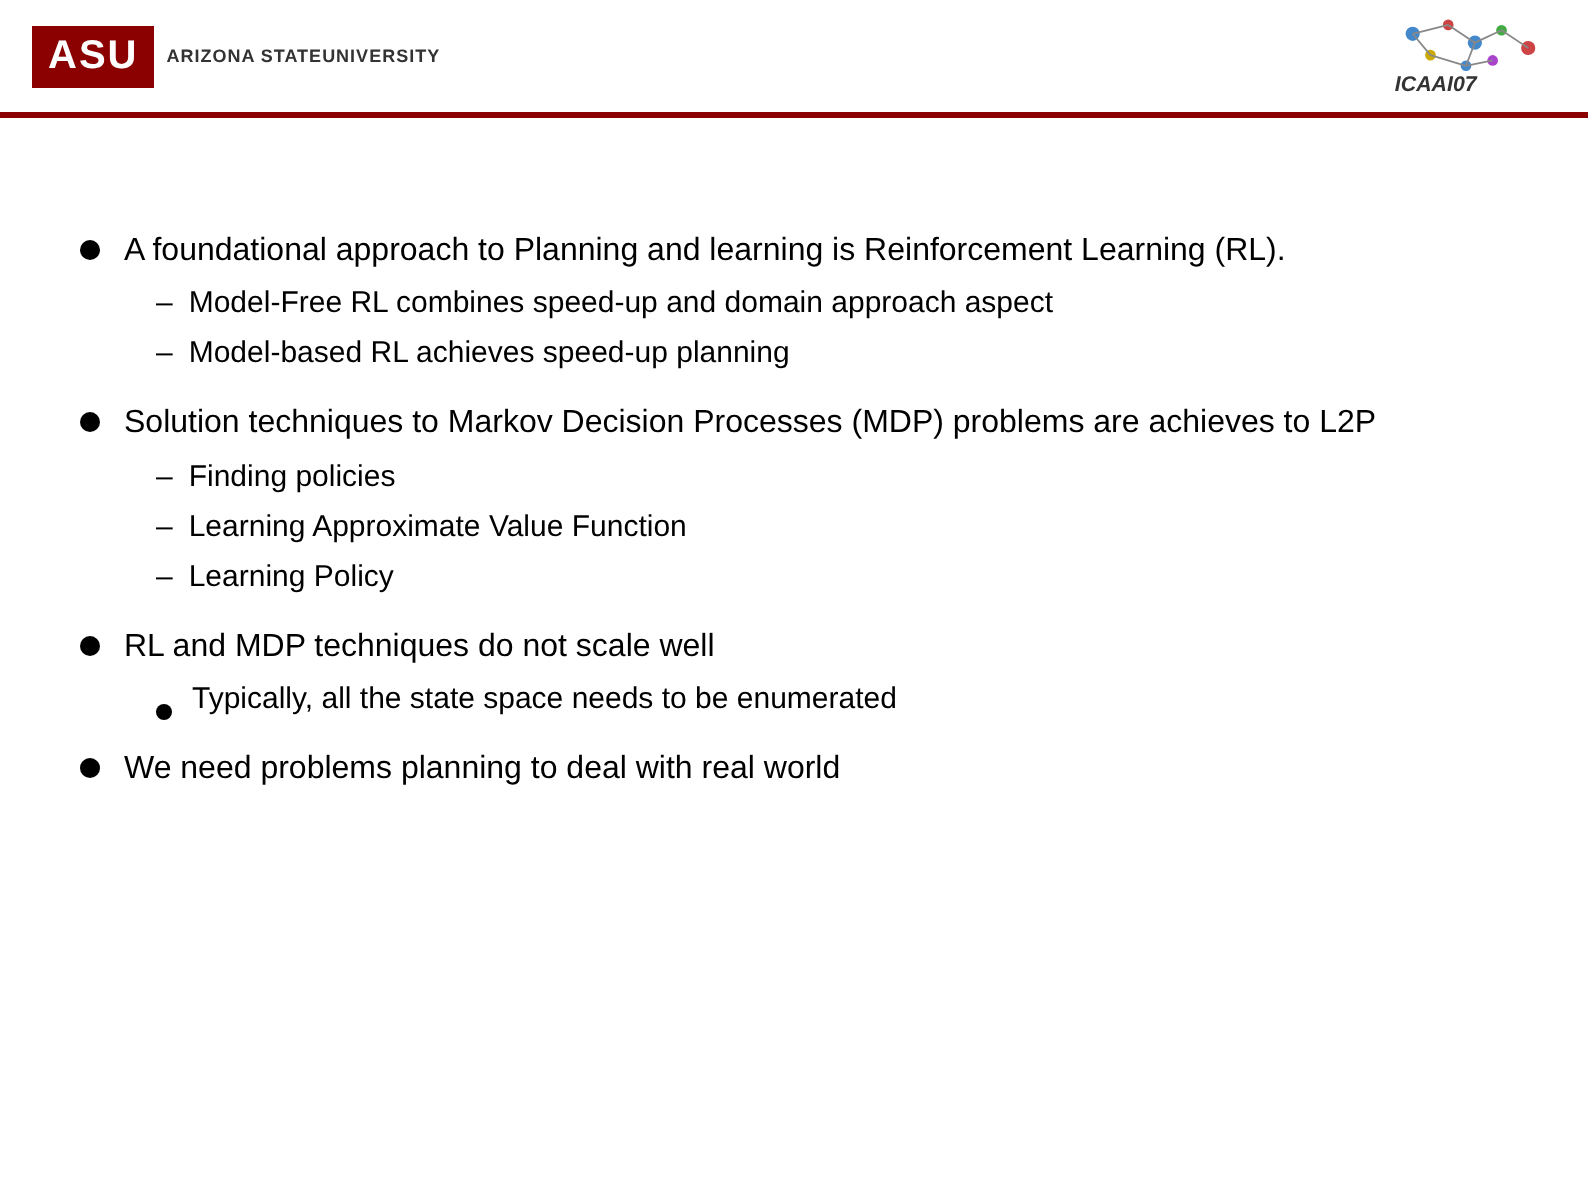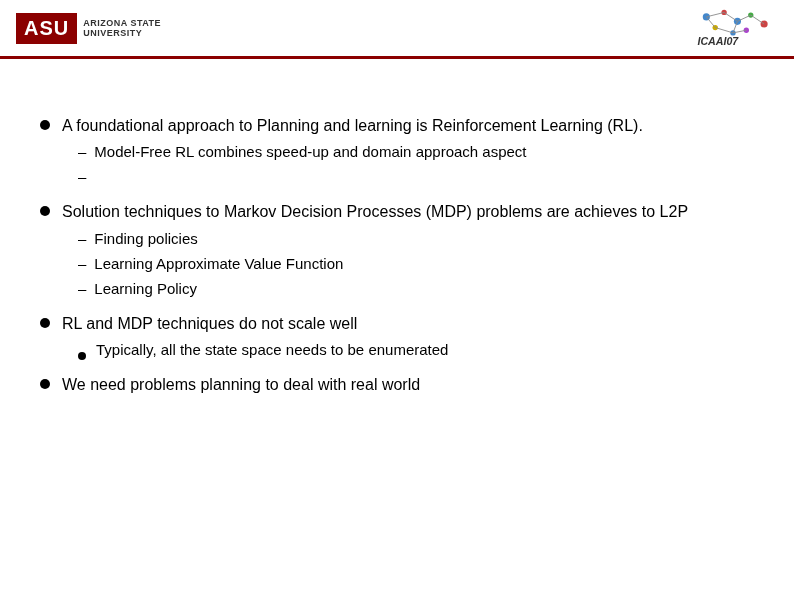--- a/index.html
+++ b/index.html
@@ -46,21 +46,21 @@
       color: #ffffff;
       font-weight: bold;
       font-size: 20px;
       padding: 4px 8px;
       letter-spacing: 1px;
       font-family: Arial, sans-serif;
     }
 
     .asu-logo-text {
       display: flex;
-      flex-direction: column;
+      flex-direction: row;
       margin-left: 6px;
     }
 
     .asu-logo-text .line1 {
       font-size: 9px;
       font-weight: bold;
       color: #333;
       letter-spacing: 0.5px;
     }
 
@@ -221,20 +221,21 @@
         <span class="bullet-dot"></span>
         <div class="bullet-text">
           <span>A foundational approach to Planning and learning is Reinforcement Learning (RL).</span>
           <ul class="sub-list">
             <li>
               <span class="dash">–</span>
               <span>Model-Free RL combines speed-up and domain approach aspect</span>
             </li>
             <li>
               <span class="dash">–</span>
+              <span>Model-based RL achieves speed-up planning</span>
             </li>
           </ul>
         </div>
       </li>
 
       <li>
         <span class="bullet-dot"></span>
         <div class="bullet-text">
           <span>Solution techniques to Markov Decision Processes (MDP) problems are achieves to L2P</span>
           <ul class="sub-list">

